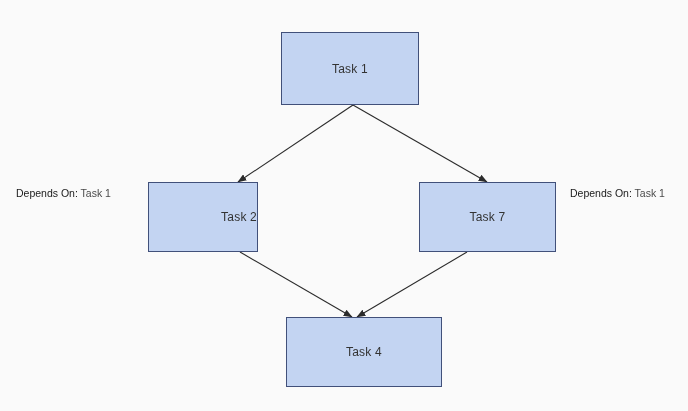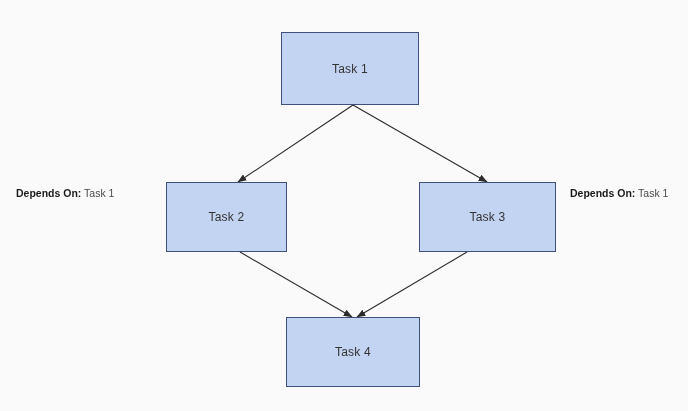--- a/index.html
+++ b/index.html
@@ -45,21 +45,21 @@
   }
   .dep-note {
     position: absolute;
     font-size: 10.5px;
     color: #3b3b3b;
     white-space: nowrap;
     line-height: 1;
     z-index: 3;
   }
   .dep-note .dep-key {
-    font-weight: bold;
+    font-weight: normal;
     color: #1a1a1a;
   }
   .dep-note .dep-val {
     font-weight: normal;
     color: #4a4a4a;
   }
 </style>
 </head>
 <body>
 
@@ -78,29 +78,29 @@
 
     <line x1="240" y1="252" x2="352" y2="317" stroke="#2b2b2b" stroke-width="1.1" marker-end="url(#arrowhead)"></line>
 
     <line x1="467" y1="252" x2="357" y2="317" stroke="#2b2b2b" stroke-width="1.1" marker-end="url(#arrowhead)"></line>
   </svg>
 
   <div class="node" style="left:281px; top:32px; width:138px; height:73px;">
     <span class="node-label">Task 1</span>
   </div>
 
-  <div class="node" style="left:166px; top:182px; width:121px; height:70px;">
+  <div class="node" style="left:148px; top:182px; width:110px; height:70px;justify-content:flex-end;">
     <span class="node-label">Task 2</span>
   </div>
 
   <div class="node" style="left:419px; top:182px; width:137px; height:70px;">
-    <span class="node-label">Task 3</span>
+    <span class="node-label">Task 7</span>
   </div>
 
-  <div class="node" style="left:286px; top:317px; width:134px; height:70px;">
+  <div class="node" style="left:286px; top:317px; width:156px; height:70px;">
     <span class="node-label">Task 4</span>
   </div>
 
   <div class="dep-note" style="left:16px; top:188px;">
     <span class="dep-key">Depends On:</span>
     <span class="dep-val">Task 1</span>
   </div>
 
   <div class="dep-note" style="left:570px; top:188px;">
     <span class="dep-key">Depends On:</span>

